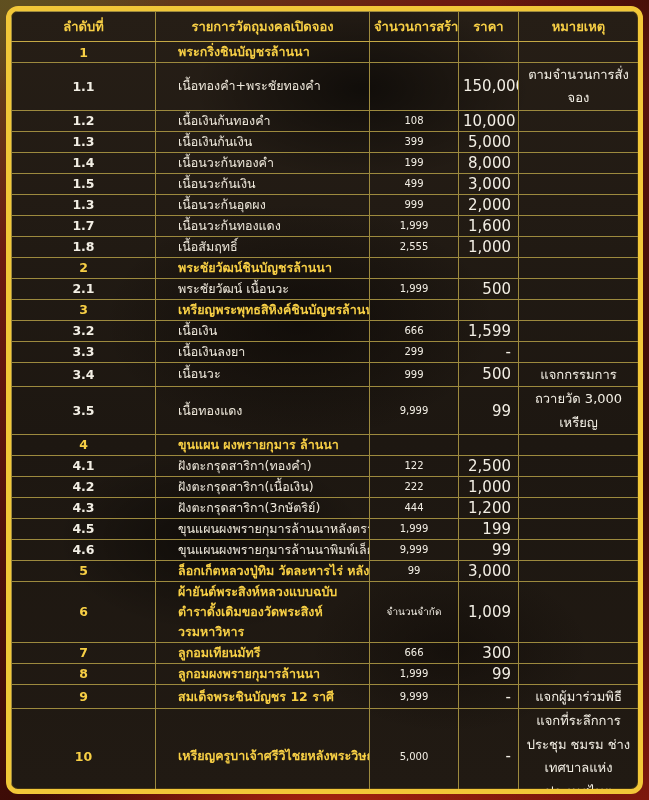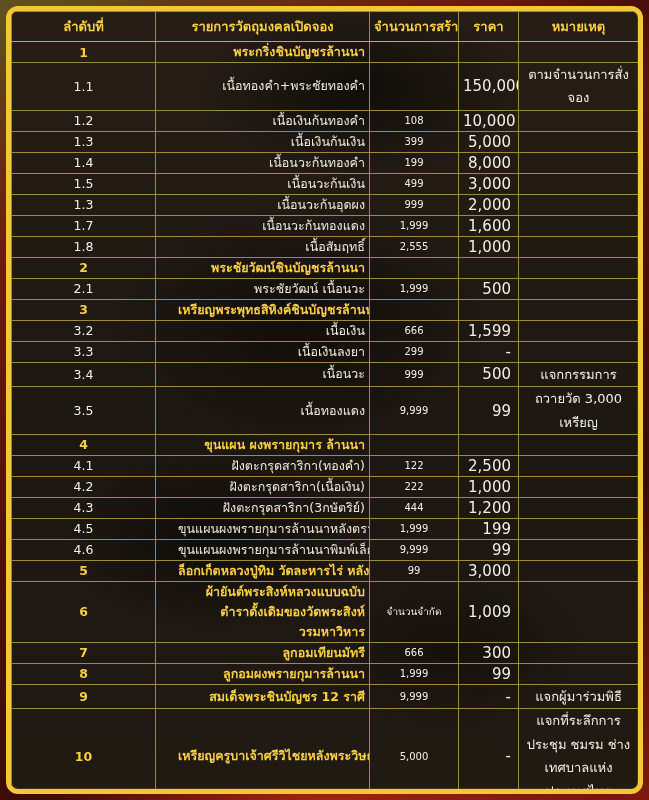--- a/index.html
+++ b/index.html
@@ -54,21 +54,21 @@
     text-align: center;
     border-bottom-color: #c5a945;
     white-space: nowrap;
   }
   td.c-no {
     text-align: center;
     font-size: 12.5px;
     white-space: nowrap;
   }
   td.c-item {
-    text-align: right;
+    text-align: left;
     padding-left: 22px;
     font-size: 12.5px;
     white-space: nowrap;
   }
   td.c-qty {
     text-align: center;
     font-size: 10px;
     color: #f3efe5;
     white-space: nowrap;
   }
@@ -79,21 +79,21 @@
     color: #f3efe5;
     white-space: nowrap;
   }
   td.c-note {
     text-align: center;
     font-size: 13px;
     color: #f3efe5;
     line-height: 1.8;
     white-space: normal;
   }
-  tr.sub td.c-no   { color: #f3efe5; }
+  tr.sub td.c-no   { color: #f3efe5; font-weight: bold; }
   tr.sub td.c-item { color: #efe9dc; }
   tr.section td.c-no, tr.main td.c-no     { color: #f7cf45; font-weight: 700; }
   tr.section td.c-item, tr.main td.c-item { color: #f7cf45; font-weight: 700; }
   tr.h2 { height: 52px; }
   tr.h2 td.c-item { white-space: normal; line-height: 1.6; }
   tr.h3 { height: 66px; }
   tr.hlast { height: 25px; }
   tr.hlast td.c-item { font-size: 12px; }
 </style>
 </head>

